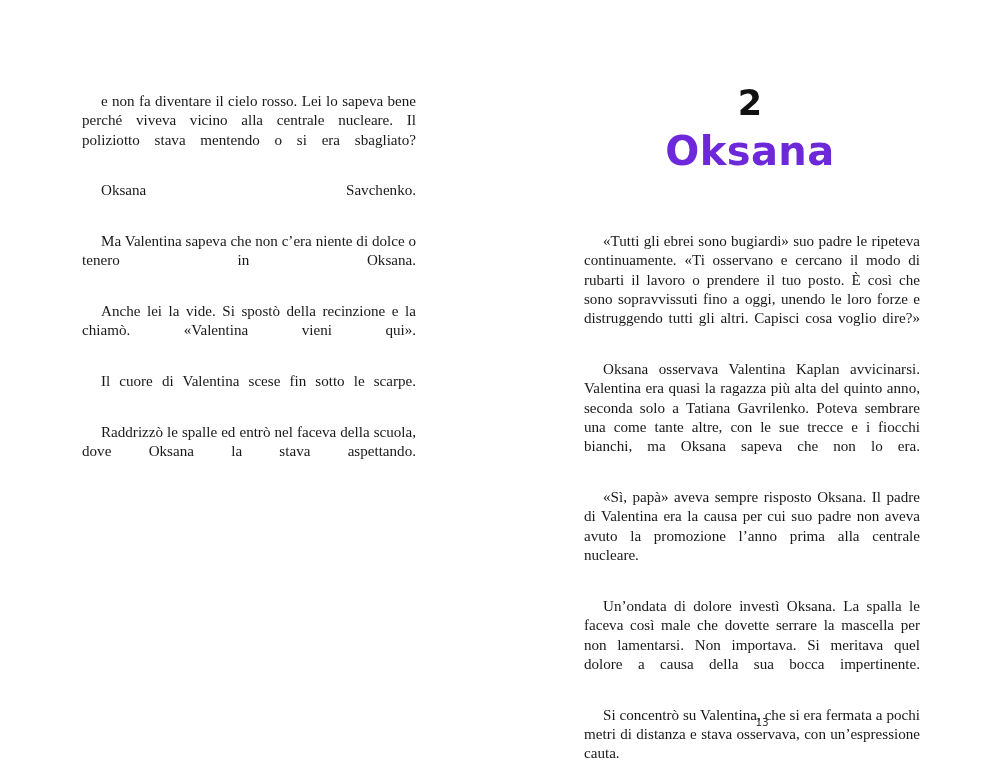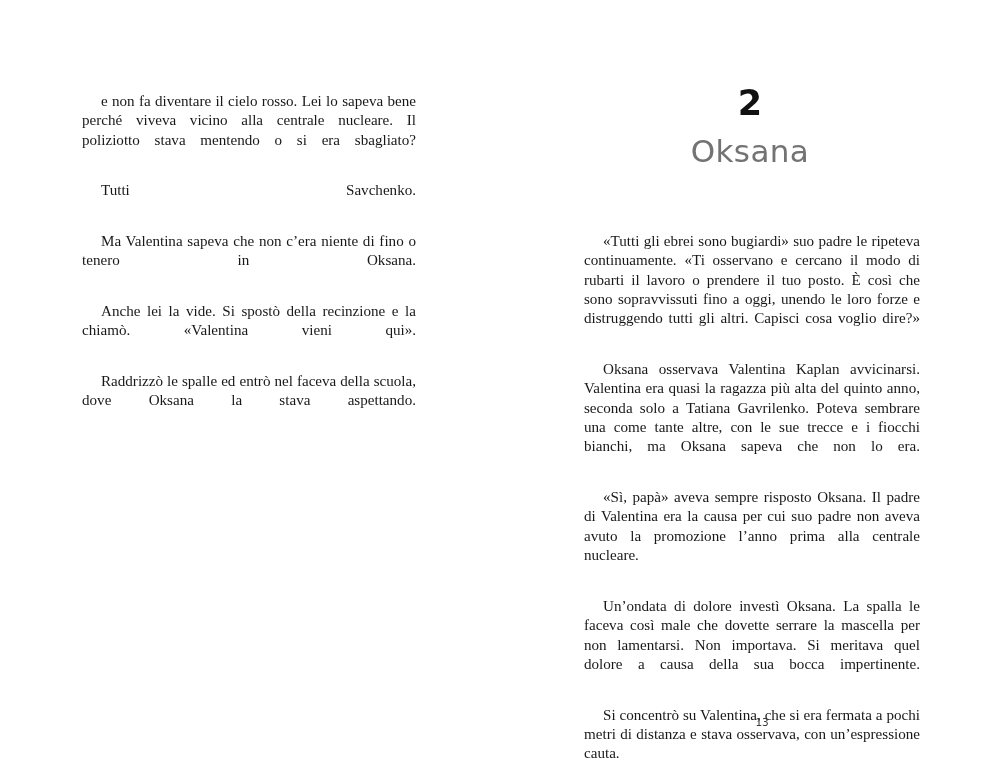--- a/index.html
+++ b/index.html
@@ -69,25 +69,25 @@
   .chapter-number {
     margin-top: 84px;
     font-size: 35px;
     font-weight: 700;
     line-height: 38px;
     letter-spacing: 0px;
     color: #111111;
   }
   .chapter-title {
     margin-top: 12px;
-    font-size: 31px;
-    font-weight: 400;
+    font-size: 40px;
+    font-weight: 700;
     line-height: 34px;
     letter-spacing: 0.4px;
-    color: #737373;
+    color: #6d28d9;
   }
 
   
   .folio {
     position: absolute;
     bottom: 0;
     width: 500px;
     left: 0;
     text-align: center;
     font-family: "DejaVu Sans", "Liberation Sans", sans-serif;
@@ -104,23 +104,24 @@
 </style>
 </head>
 <body>
 
 <div class="spread">
 
   <div class="page page-left">
 
     <div class="textblock left-col">
       <p>e non fa diventare il cielo rosso. Lei lo sapeva bene perché viveva vicino alla centrale nucleare. Il poliziotto stava mentendo o si era sbagliato?</p>
-      <p>Tutti Savchenko.</p>
-      <p>Ma Valentina sapeva che non c’era niente di fino o tenero in Oksana.</p>
+      <p>Oksana Savchenko.</p>
+      <p>Ma Valentina sapeva che non c’era niente di dolce o tenero in Oksana.</p>
       <p>Anche lei la vide. Si spostò della recinzione e la chiamò. «Valentina vieni qui».</p>
+      <p>Il cuore di Valentina scese fin sotto le scarpe.</p>
       <p>Raddrizzò le spalle ed entrò nel faceva della scuola, dove Oksana la stava aspettando.</p>
     </div>
 
   </div>
 
   <div class="page page-right">
 
     <div class="chapter-head">
       <div class="chapter-number">2</div>
       <div class="chapter-title">Oksana</div>

